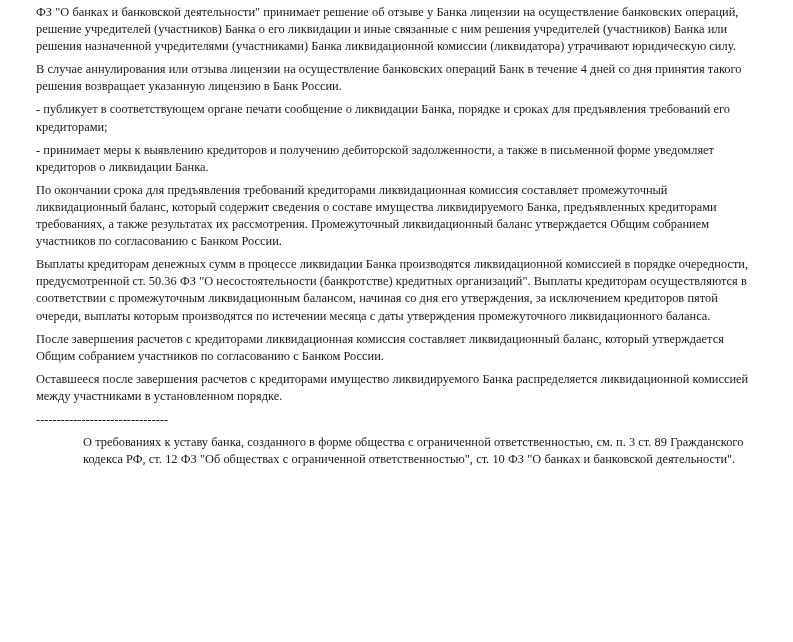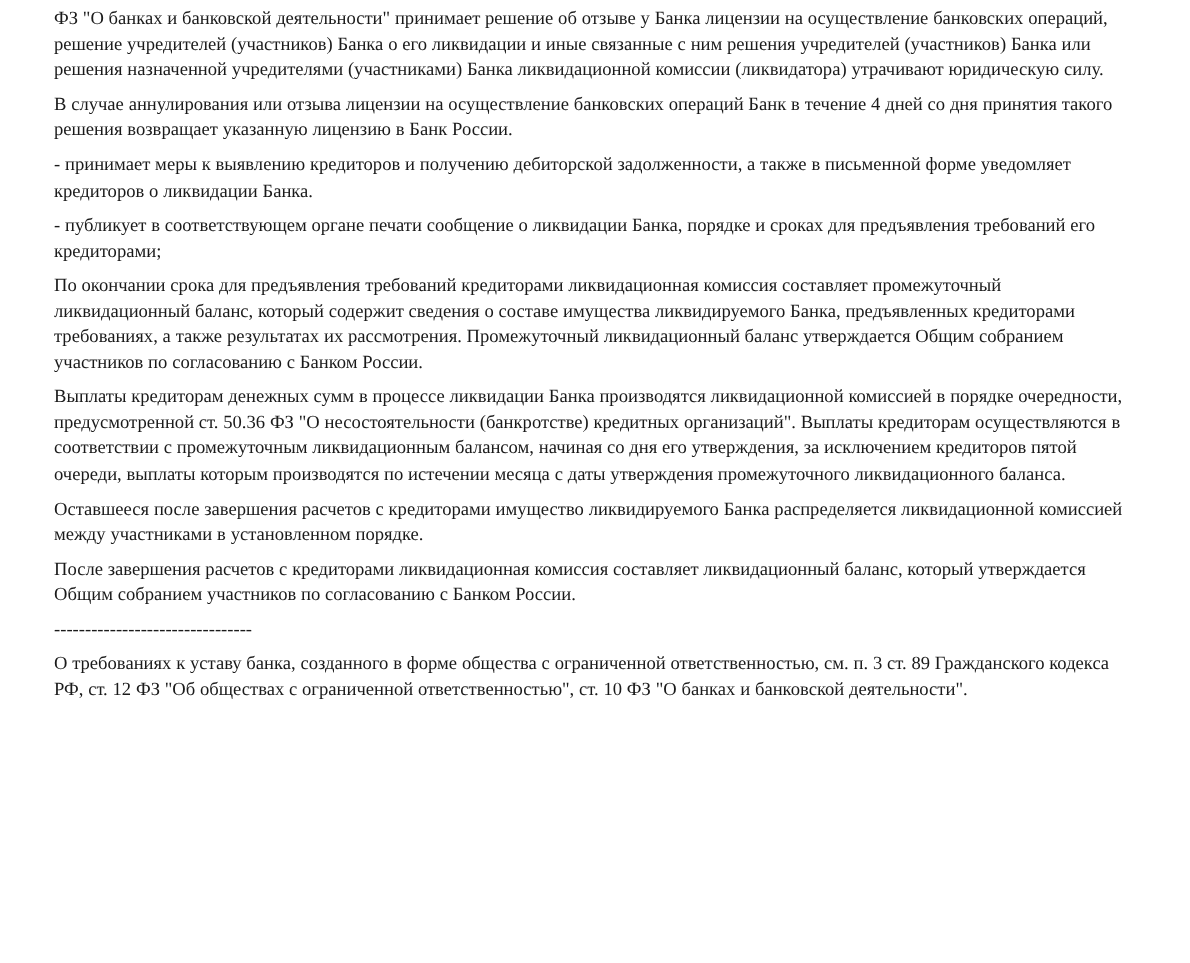--- a/index.html
+++ b/index.html
@@ -29,20 +29,21 @@
     margin: 0 0 6px 0;
     font-size: 12.4px;
     line-height: 17.1px;
     text-align: left;
     text-indent: 0;
     word-spacing: 0.1px;
     -webkit-font-smoothing: none;
   }
   p.para:last-child {
     margin-bottom: 0;
+    margin-left: 47px;
   }
   .separator {
     margin: 0 0 6px 0;
     font-size: 12.4px;
     line-height: 17.1px;
     letter-spacing: 0px;
     color: #1a1a1a;
     white-space: pre;
   }
 </style>
@@ -52,32 +53,32 @@
 <div class="page">
   <div class="doc-body">
 
     <p class="para">ФЗ "О банках и банковской деятельности" принимает решение об отзыве у Банка лицензии на осуществление банковских операций, решение учредителей (участников) Банка о его ликвидации и иные связанные с ним решения учредителей (участников) Банка или решения назначенной учредителями (участниками) Банка ликвидационной комиссии (ликвидатора) утрачивают юридическую силу.</p>
 
 
     <p class="para">В случае аннулирования или отзыва лицензии на осуществление банковских операций Банк в течение 4 дней со дня принятия такого решения возвращает указанную лицензию в Банк России.</p>
 
 
 
+    <p class="para">- публикует в соответствующем органе печати сообщение о ликвидации Банка, порядке и сроках для предъявления требований его кредиторами;</p>
+
     <p class="para">- принимает меры к выявлению кредиторов и получению дебиторской задолженности, а также в письменной форме уведомляет кредиторов о ликвидации Банка.</p>
-
-    <p class="para">- публикует в соответствующем органе печати сообщение о ликвидации Банка, порядке и сроках для предъявления требований его кредиторами;</p>
 
     <p class="para">По окончании срока для предъявления требований кредиторами ликвидационная комиссия составляет промежуточный ликвидационный баланс, который содержит сведения о составе имущества ликвидируемого Банка, предъявленных кредиторами требованиях, а также результатах их рассмотрения. Промежуточный ликвидационный баланс утверждается Общим собранием участников по согласованию с Банком России.</p>
 
 
     <p class="para">Выплаты кредиторам денежных сумм в процессе ликвидации Банка производятся ликвидационной комиссией в порядке очередности, предусмотренной ст. 50.36 ФЗ "О несостоятельности (банкротстве) кредитных организаций". Выплаты кредиторам осуществляются в соответствии с промежуточным ликвидационным балансом, начиная со дня его утверждения, за исключением кредиторов пятой очереди, выплаты которым производятся по истечении месяца с даты утверждения промежуточного ликвидационного баланса.</p>
 
+    <p class="para">После завершения расчетов с кредиторами ликвидационная комиссия составляет ликвидационный баланс, который утверждается Общим собранием участников по согласованию с Банком России.</p>
+
     <p class="para">Оставшееся после завершения расчетов с кредиторами имущество ликвидируемого Банка распределяется ликвидационной комиссией между участниками в установленном порядке.</p>
-
-    <p class="para">После завершения расчетов с кредиторами ликвидационная комиссия составляет ликвидационный баланс, который утверждается Общим собранием участников по согласованию с Банком России.</p>
 
 
     <div class="separator">--------------------------------</div>
 
     <p class="para">О требованиях к уставу банка, созданного в форме общества с ограниченной ответственностью, см. п. 3 ст. 89 Гражданского кодекса РФ, ст. 12 ФЗ "Об обществах с ограниченной ответственностью", ст. 10 ФЗ "О банках и банковской деятельности".</p>
 
   </div>
 </div>
 
 </body></html>

